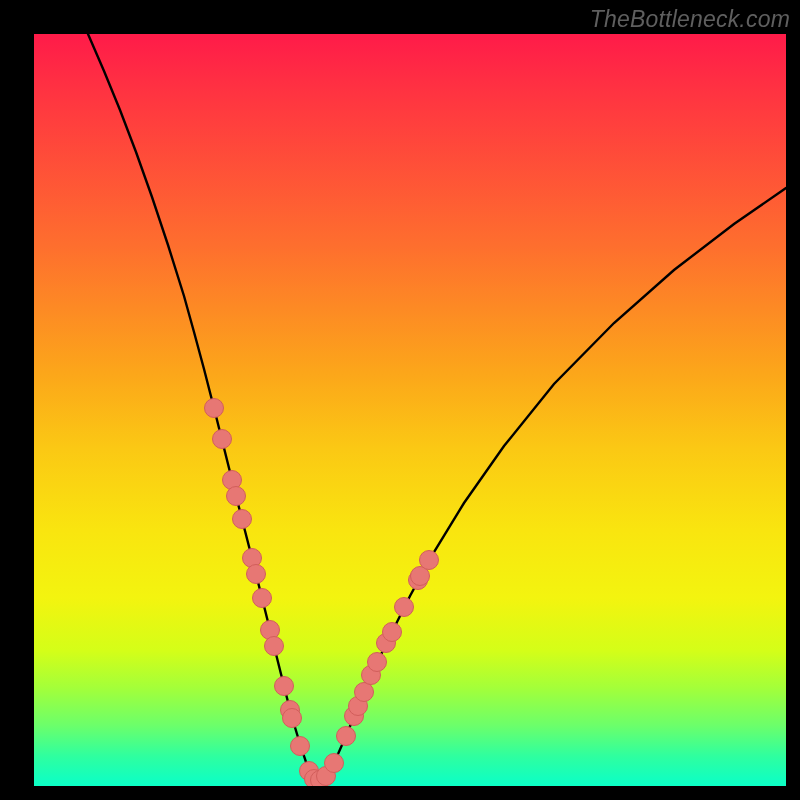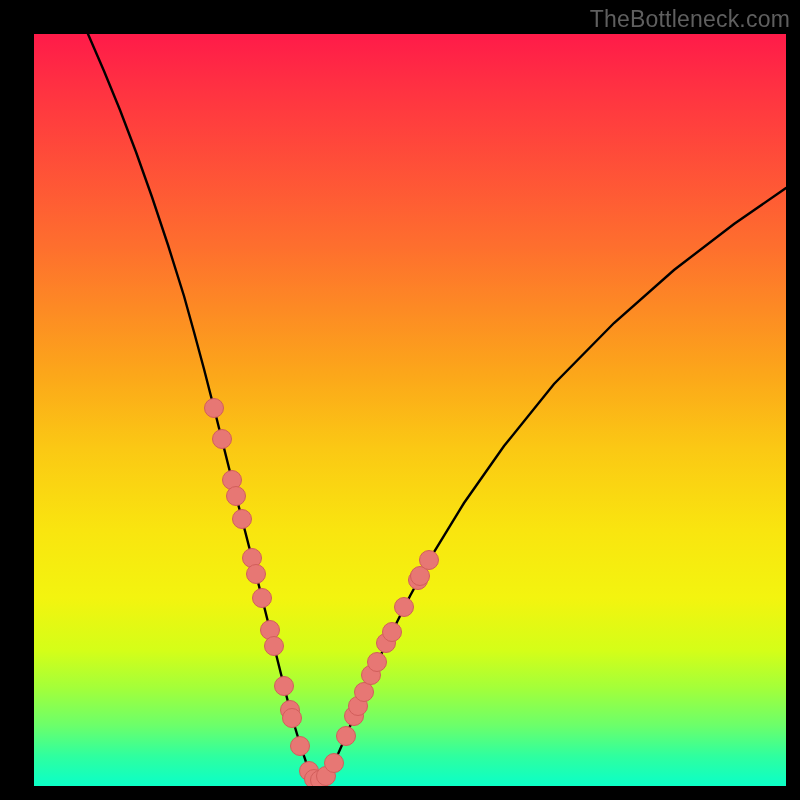--- a/index.html
+++ b/index.html
@@ -42,20 +42,21 @@
   }
   .watermark {
     position: absolute;
     top: 6px;
     right: 10px;
     color: #5f5f5f;
     font-size: 23px;
     font-weight: 500;
     letter-spacing: 0.2px;
     user-select: none;
+    font-style: italic;
   }
   svg.curve {
     position: absolute;
     left: 0;
     top: 0;
     width: 752px;
     height: 752px;
   }
 </style>
 </head>

